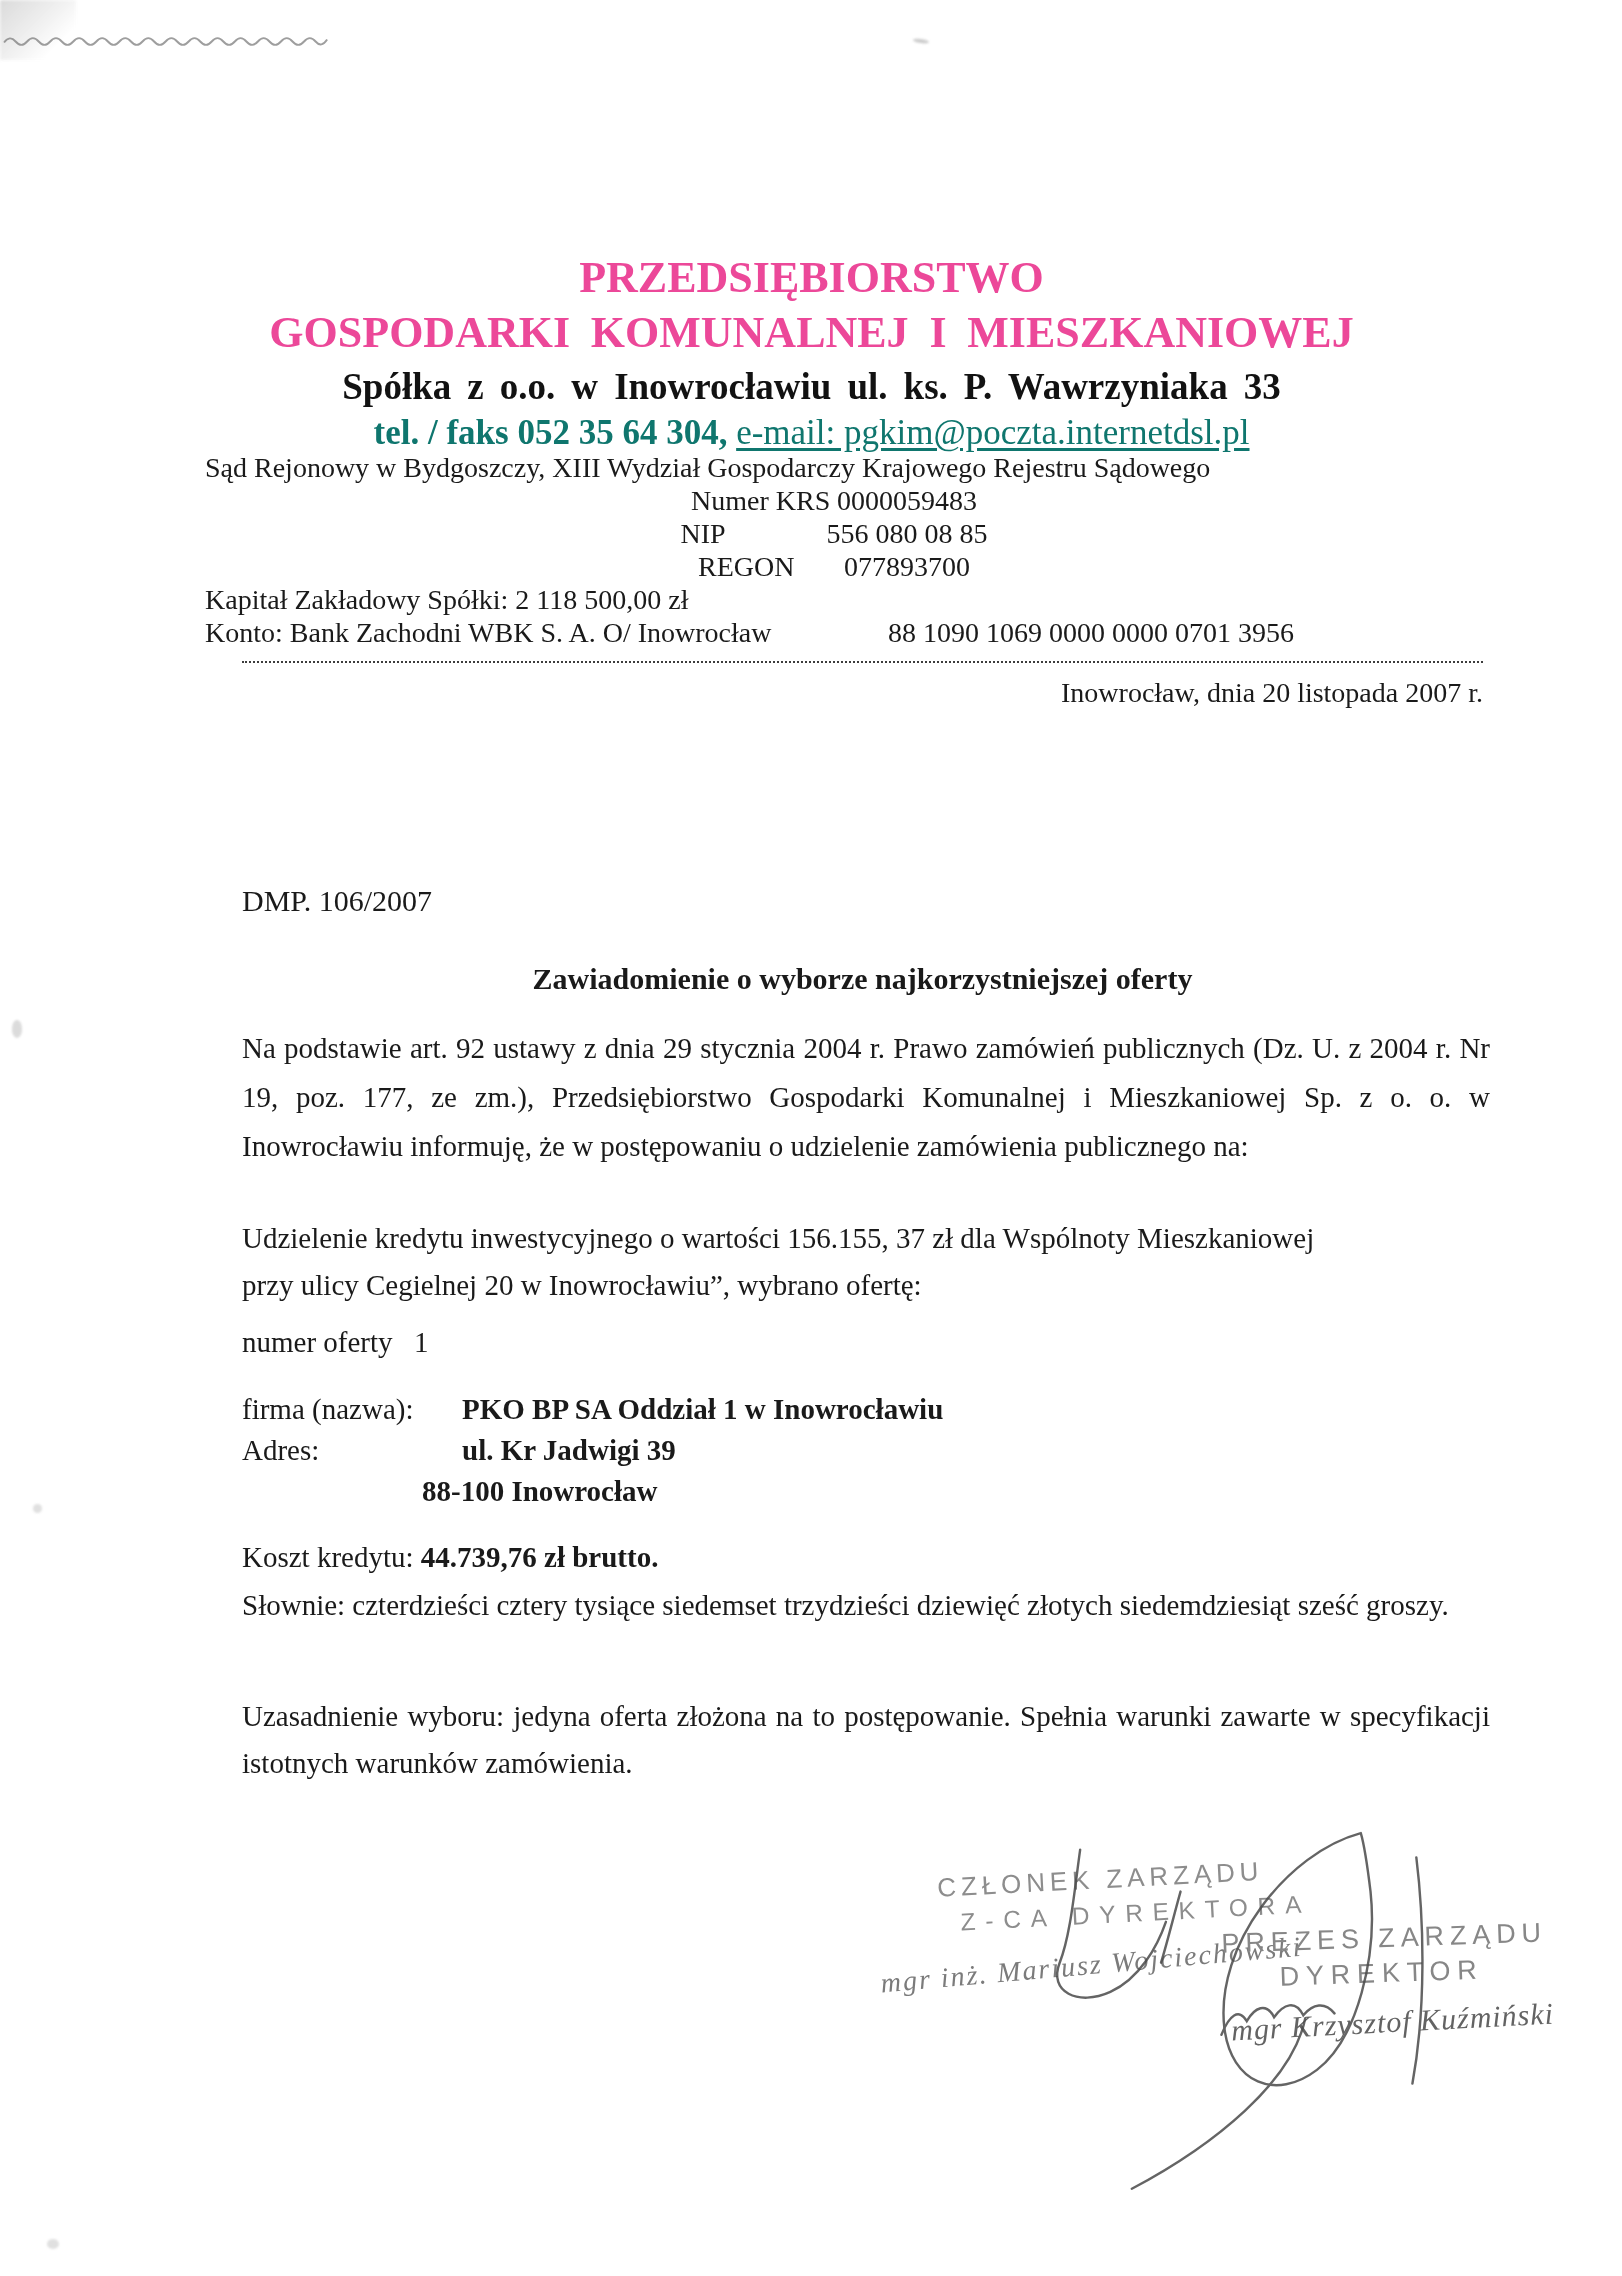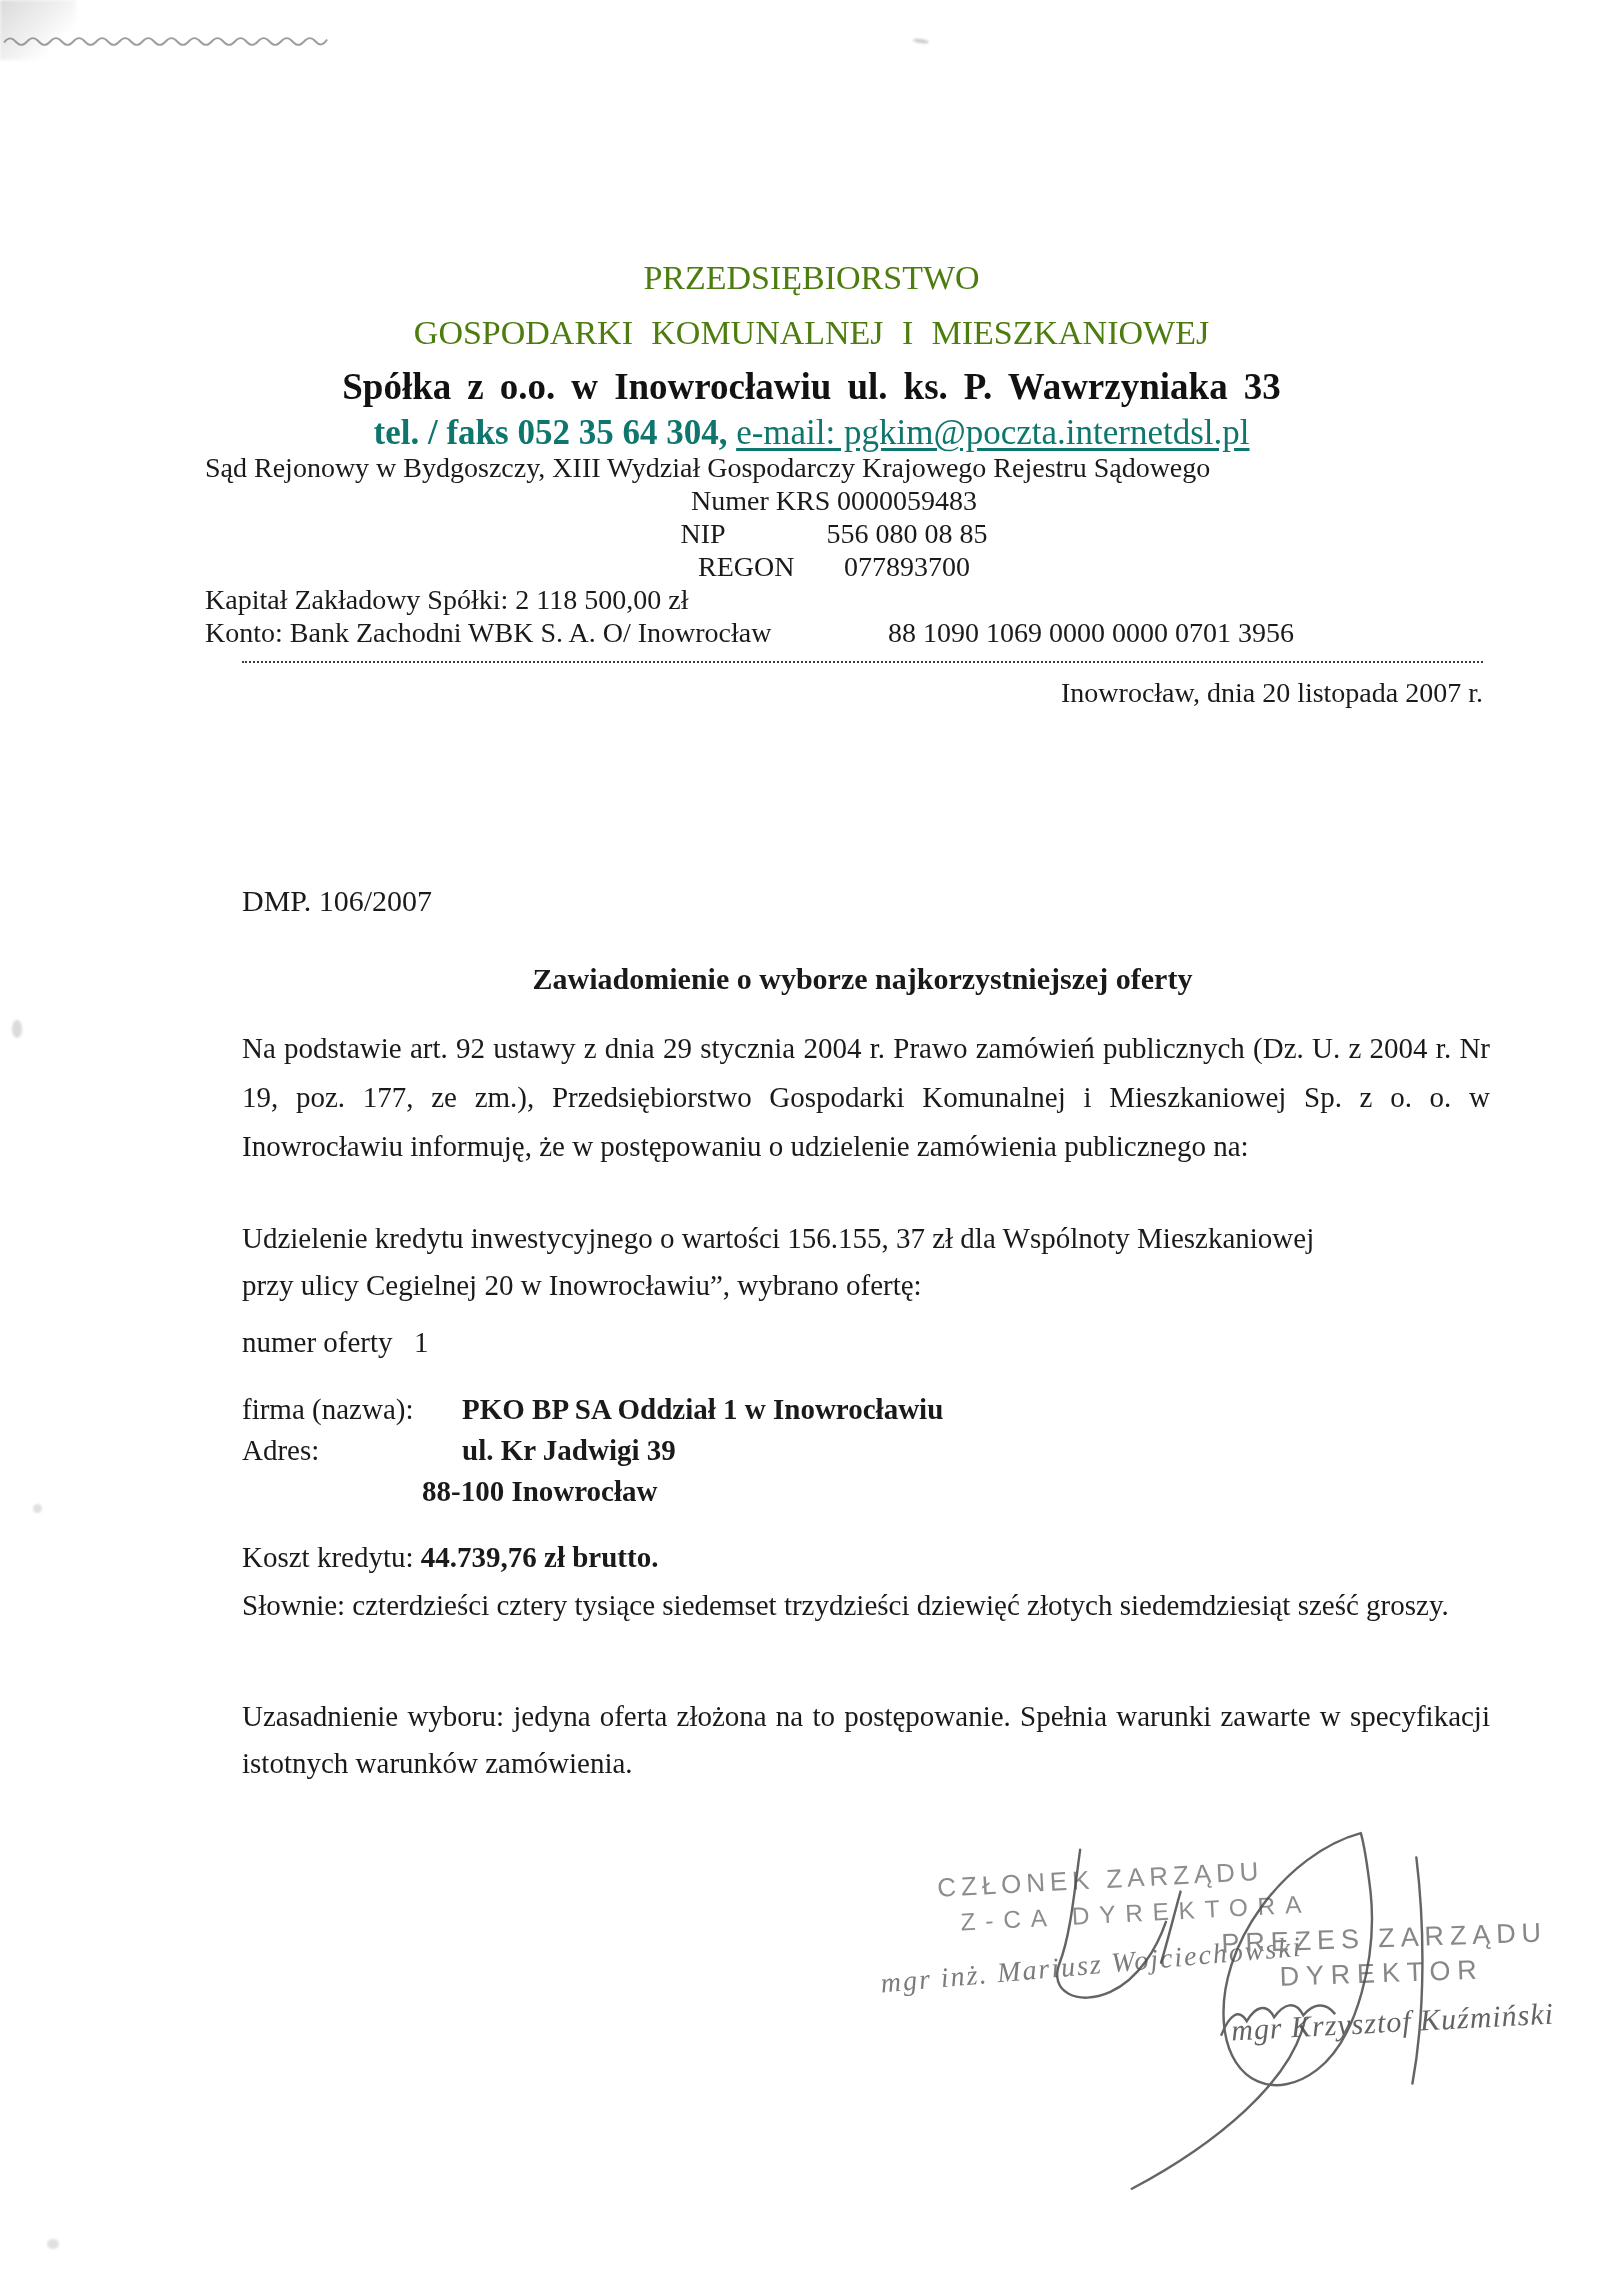--- a/index.html
+++ b/index.html
@@ -19,21 +19,21 @@
   }
   .squiggle-svg{position:absolute;left:0;top:29px;}
   .speck{position:absolute;background:#9a9a9a;border-radius:50%;filter:blur(1px);}
   .speck-a{left:913px;top:39px;width:15.6px;height:3.9px;opacity:.5;transform:rotate(8deg);}
   .speck-b{left:11.7px;top:1020px;width:10.7px;height:17.6px;opacity:.35;}
   .speck-c{left:33px;top:1504px;width:8.8px;height:8.8px;opacity:.3;}
   .speck-d{left:47px;top:2239px;width:11.7px;height:9.8px;opacity:.3;}
 
   
   .letterhead{position:absolute;left:0;top:250px;width:100%;text-align:center;}
-  .co-line{font-weight:normal;font-size:34px;line-height:55px;word-spacing:9.8px;color:#4d7c0f;}
+  .co-line{font-weight:bold;font-size:44px;line-height:55px;word-spacing:9.8px;color:#ec4899;}
   .co-line3{font-weight:bold;font-size:37px;line-height:53px;word-spacing:6.8px;color:#121212;}
   .contact{font-size:35px;line-height:39px;color:#0f766e;}
   .contact .phone{font-weight:bold;}
   .contact .email{text-decoration:underline;text-underline-offset:3.9px;}
 
   
   .reg-block{position:absolute;left:205px;top:451px;width:1258px;font-size:28px;line-height:33px;}
   .reg-row{display:flex;justify-content:center;}
   .reg-label{display:inline-block;width:117px;flex:0 0 auto;}
   .reg-label.wide{width:146px;}

